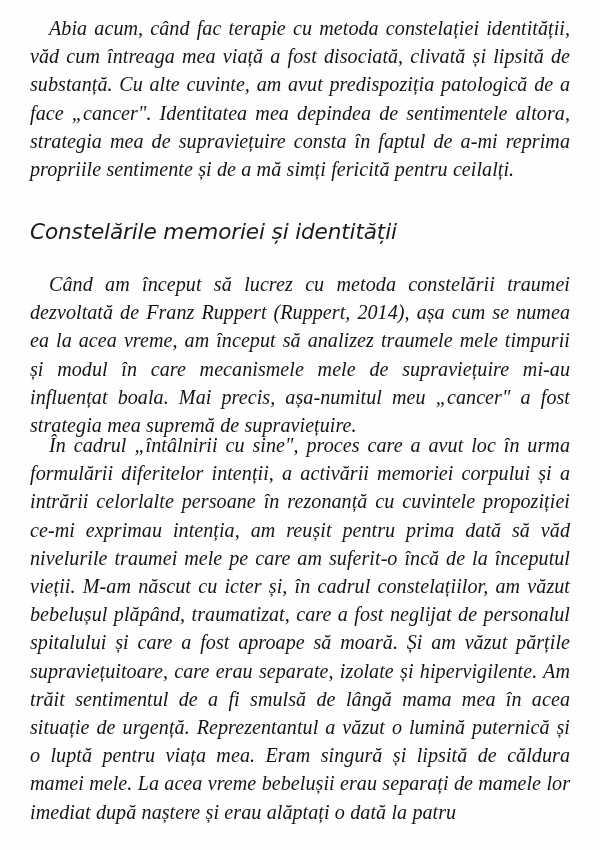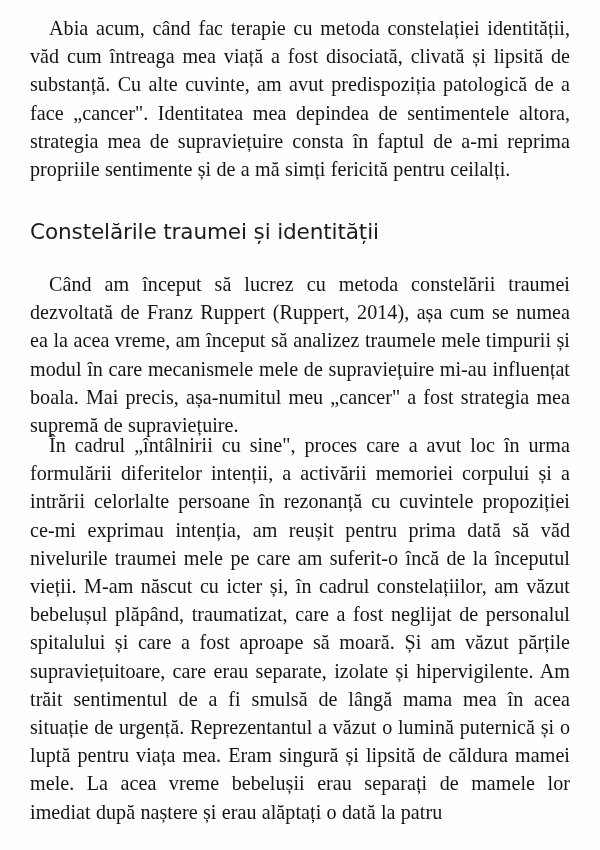--- a/index.html
+++ b/index.html
@@ -16,20 +16,21 @@
     color: #141414;
     overflow: hidden;
   }
 
   .page {
     position: relative;
     width: 600px;
     height: 850px;
     background: #fefefe;
     box-sizing: border-box;
+    font-style: italic;
   }
 
   .text-column {
     position: absolute;
     left: 30px;
     top: 14px;
     width: 540px;
   }
 
   
@@ -87,21 +88,21 @@
 
 <div class="page">
 
   <div class="text-column">
 
     <div class="block-para-1">
       <p class="para indent">Abia acum, când fac terapie cu metoda constelației identității, văd cum întreaga mea viață a fost disociată, clivată și lipsită de substanță. Cu alte cuvinte, am avut predispoziția patologică de a face „cancer". Identitatea mea depindea de sentimentele altora, strategia mea de supraviețuire consta în faptul de a-mi reprima propriile sentimente și de a mă simți fericită pentru ceilalți.</p>
     </div>
 
     <div class="block-heading">
-      <h2 class="section-heading">Constelările traumei și identității</h2>
+      <h2 class="section-heading">Constelările memoriei și identității</h2>
     </div>
 
     <div class="block-para-2">
       <p class="para indent">Când am început să lucrez cu metoda constelării traumei dezvoltată de Franz Ruppert (Ruppert, 2014), așa cum se numea ea la acea vreme, am început să analizez traumele mele timpurii și modul în care mecanismele mele de supraviețuire mi-au influențat boala. Mai precis, așa-numitul meu „cancer" a fost strategia mea supremă de supraviețuire.</p>
     </div>
 
     <div class="block-para-3">
       <p class="para indent tight">În cadrul „întâlnirii cu sine", proces care a avut loc în urma formulării diferitelor intenții, a activării memoriei corpului și a intrării celorlalte persoane în rezonanță cu cuvintele propoziției ce-mi exprimau intenția, am reușit pentru prima dată să văd nivelurile traumei mele pe care am suferit-o încă de la începutul vieții. M-am născut cu icter și, în cadrul constelațiilor, am văzut bebelușul plăpând, traumatizat, care a fost neglijat de personalul spitalului și care a fost aproape să moară. Și am văzut părțile supraviețuitoare, care erau separate, izolate și hipervigilente. Am trăit sentimentul de a fi smulsă de lângă mama mea în acea situație de urgență. Reprezentantul a văzut o lumină puternică și o luptă pentru viața mea. Eram singură și lipsită de căldura mamei mele. La acea vreme bebelușii erau separați de mamele lor imediat după naștere și erau alăptați o dată la patru</p>
     </div>
 

